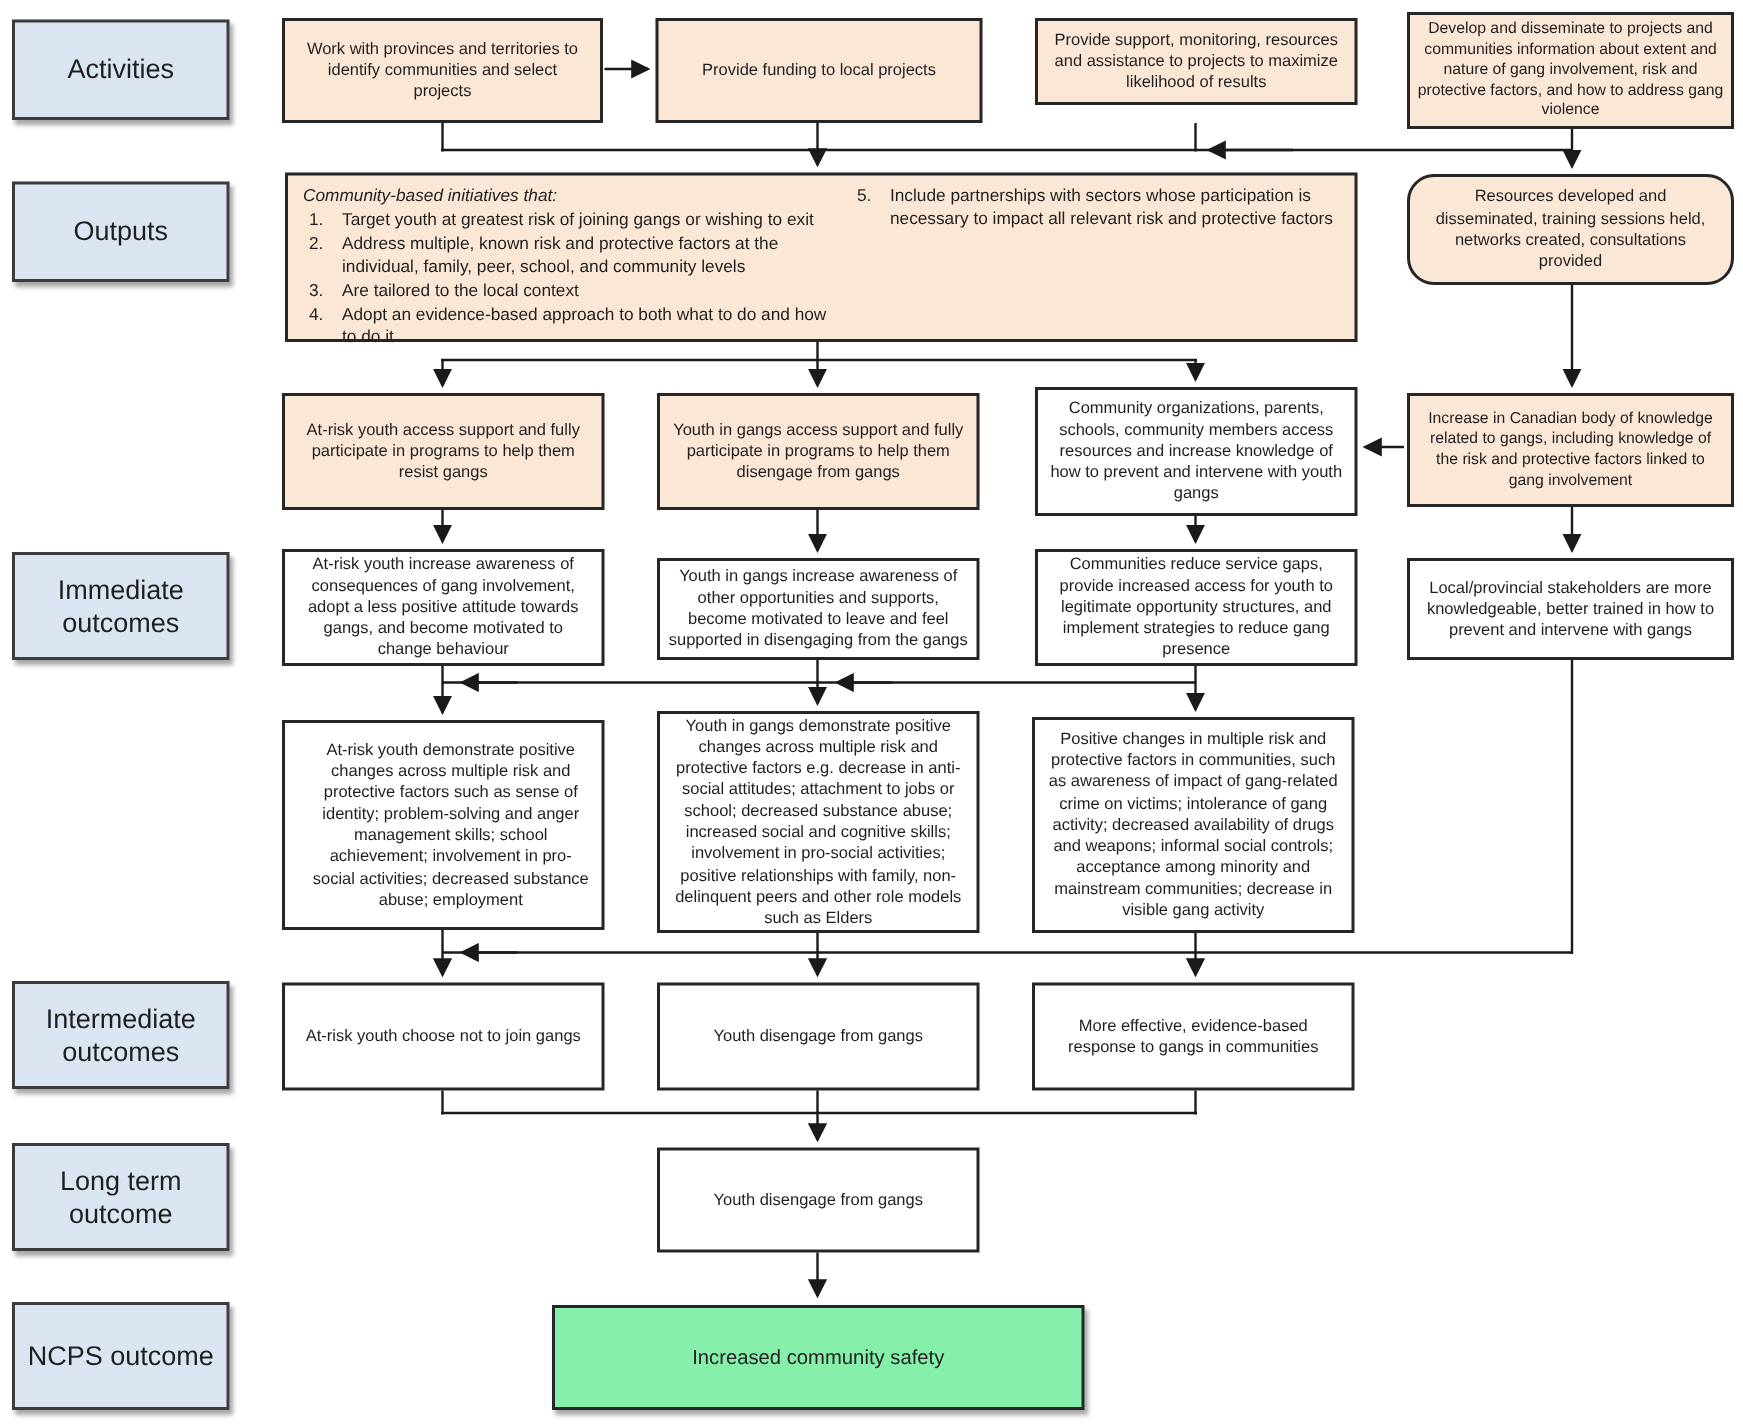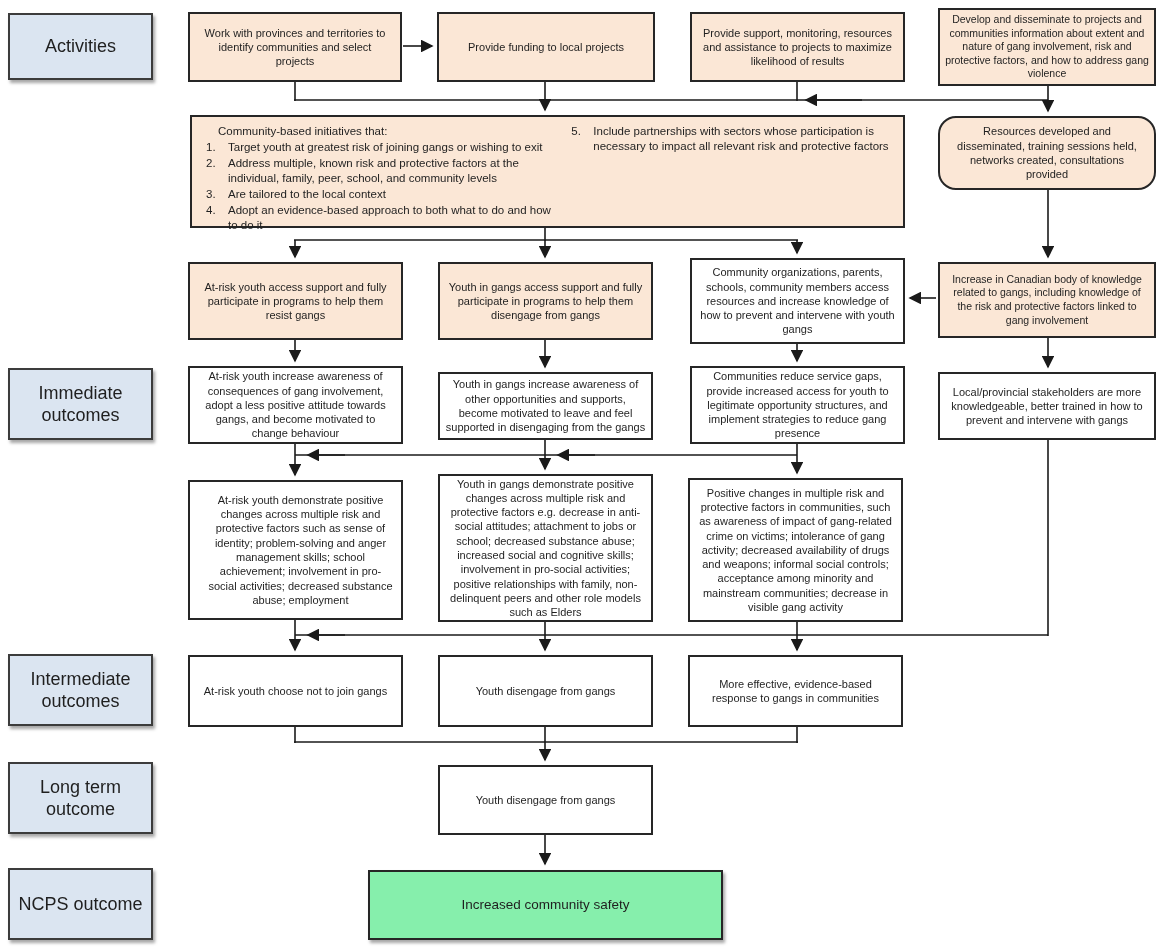--- a/index.html
+++ b/index.html
@@ -27,29 +27,29 @@
   
   #lbl-activities   { left:8px;  top:13px;  width:145px; height:67px; }
   #lbl-outputs      { left:8px;  top:121px; width:145px; height:67px; }
   #lbl-immediate    { left:8px;  top:368px; width:145px; height:72px; }
   #lbl-intermediate { left:8px;  top:654px; width:145px; height:72px; }
   #lbl-longterm     { left:8px;  top:762px; width:145px; height:72px; }
   #lbl-ncps         { left:8px;  top:868px; width:145px; height:72px; }
   
   #a1 { left:188px; top:12px; width:214px; height:70px; }
   #a2 { left:437px; top:12px; width:218px; height:70px; }
-  #a3 { left:690px; top:12px; width:215px; height:70px; }
+  #a3 { left:690px; top:12px; width:215px; height:58px; }
   #a4 { left:938px; top:8px;  width:218px; height:78px; font-size:10.5px; padding:2px 5px; }
   
   #o1 { left:190px; top:115px; width:715px; height:113px;
         align-items:flex-start; justify-content:flex-start;
         text-align:left; padding:7px 10px; border-width:2.5px; font-size:11.5px; }
   #o2 { left:938px; top:116px; width:218px; height:74px;border-radius:18px; }
   .o1-grid { display:grid; grid-template-columns:52% 48%; width:100%; column-gap:6px; }
-  .o-intro { margin:0 0 1px 16px; }
+  .o-intro { margin:0 0 1px 0;font-style:italic; }
   .oitem { display:flex; margin:0 0 1px 0; }
   .onum  { width:22px; flex:0 0 22px; padding-left:4px; }
   .otext { flex:1; }
   
   #b1 { left:188px; top:262px; width:215px; height:78px; }
   #b2 { left:438px; top:262px; width:215px; height:78px; }
   #b3 { left:690px; top:258px; width:215px; height:86px; padding:16px 5px; }
   #b4 { left:938px; top:262px; width:218px; height:76px; font-size:10.5px; padding:3px 6px; }
   
   #c1 { left:188px; top:366px; width:215px; height:78px; }
@@ -70,20 +70,21 @@
   
   #arrows { position:absolute; left:0; top:0; pointer-events:none; }
   #arrows line { stroke:#1a1a1a; stroke-width:1.6; }
 </style>
 </head>
 <body>
 
 <div class="canvas">
 
   <div class="box label-box" id="lbl-activities">Activities</div>
+  <div class="box label-box" id="lbl-outputs">Outputs</div>
   <div class="box label-box" id="lbl-immediate">Immediate outcomes</div>
   <div class="box label-box" id="lbl-intermediate">Intermediate outcomes</div>
   <div class="box label-box" id="lbl-longterm">Long term outcome</div>
   <div class="box label-box" id="lbl-ncps">NCPS outcome</div>
 
   <div class="box peach" id="a1">Work with provinces and territories to identify communities and select projects</div>
   <div class="box peach" id="a2">Provide funding to local projects</div>
   <div class="box peach" id="a3">Provide support, monitoring, resources and assistance to projects to maximize likelihood of results</div>
   <div class="box peach" id="a4">Develop and disseminate to projects and communities information about extent and nature of gang involvement, risk and protective factors, and how to address gang violence</div>
 

